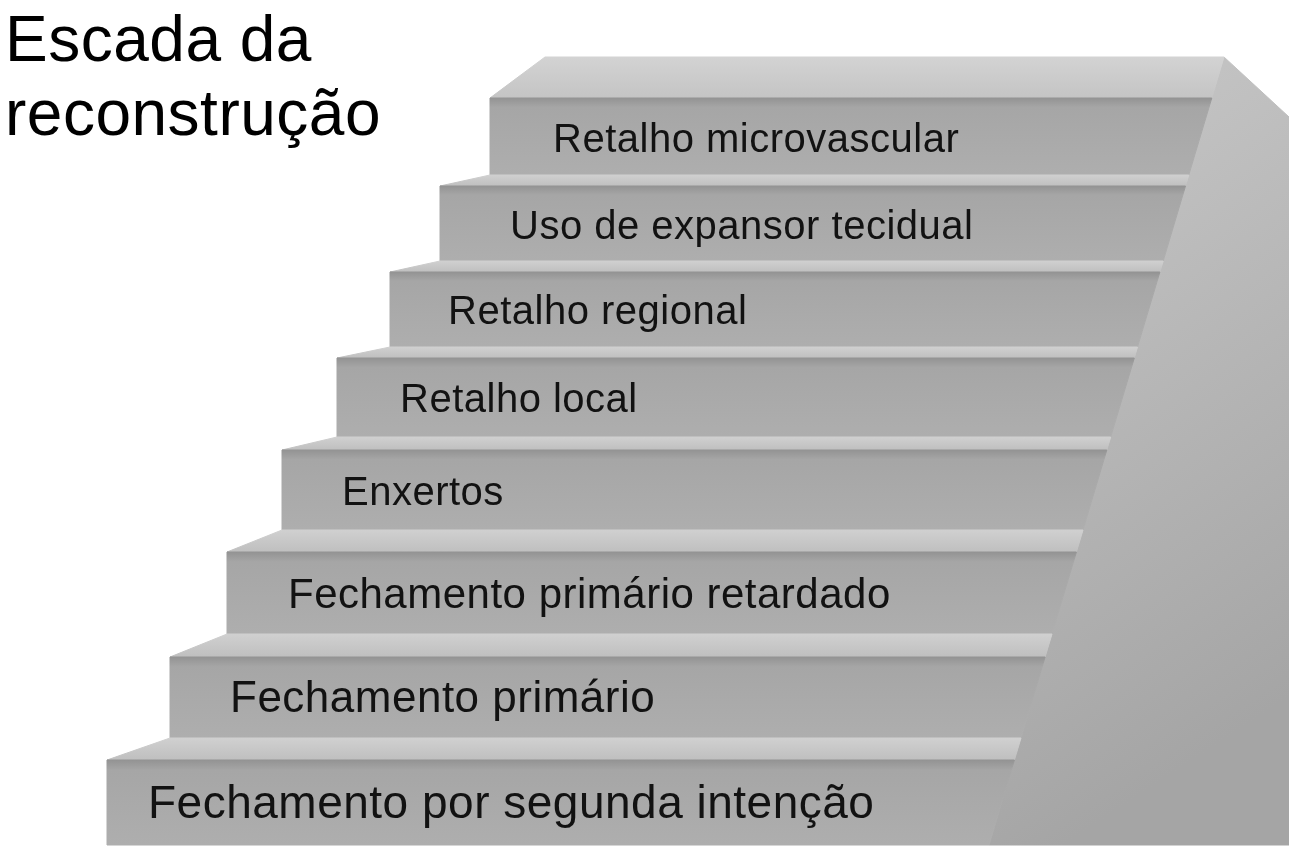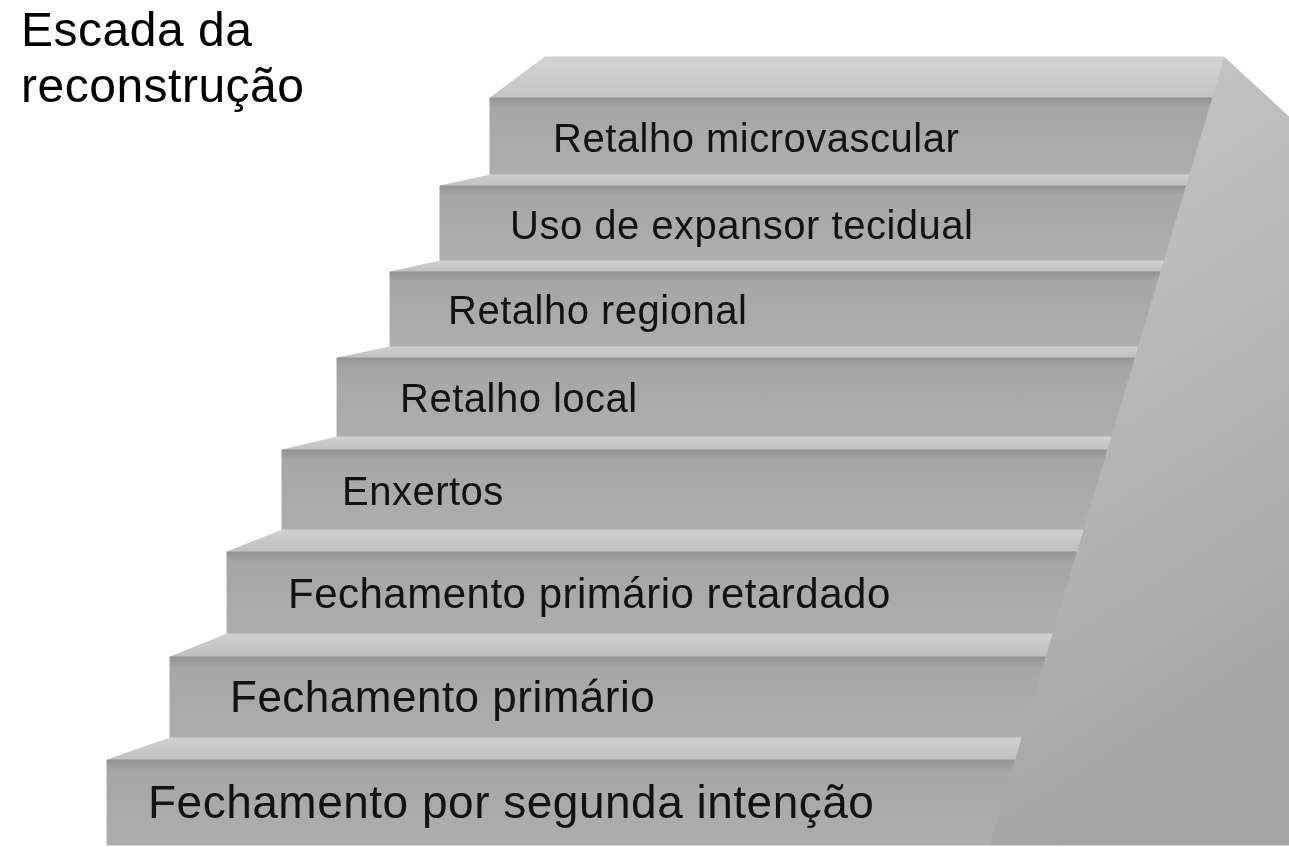--- a/index.html
+++ b/index.html
@@ -10,23 +10,23 @@
   }
   .stage {
     position: relative;
     width: 1289px;
     height: 847px;
     background: #ffffff;
     overflow: hidden;
   }
   .figure-title {
     position: absolute;
-    left: 21px;
+    left: 5px;
     top: 2px;
-    font-size: 48px;
+    font-size: 64px;
     line-height: 1.16;
     color: #000000;
     white-space: pre-line;
     letter-spacing: 0.5px;
   }
   .ladder-svg {
     position: absolute;
     left: 0;
     top: 0;
     width: 1289px;

